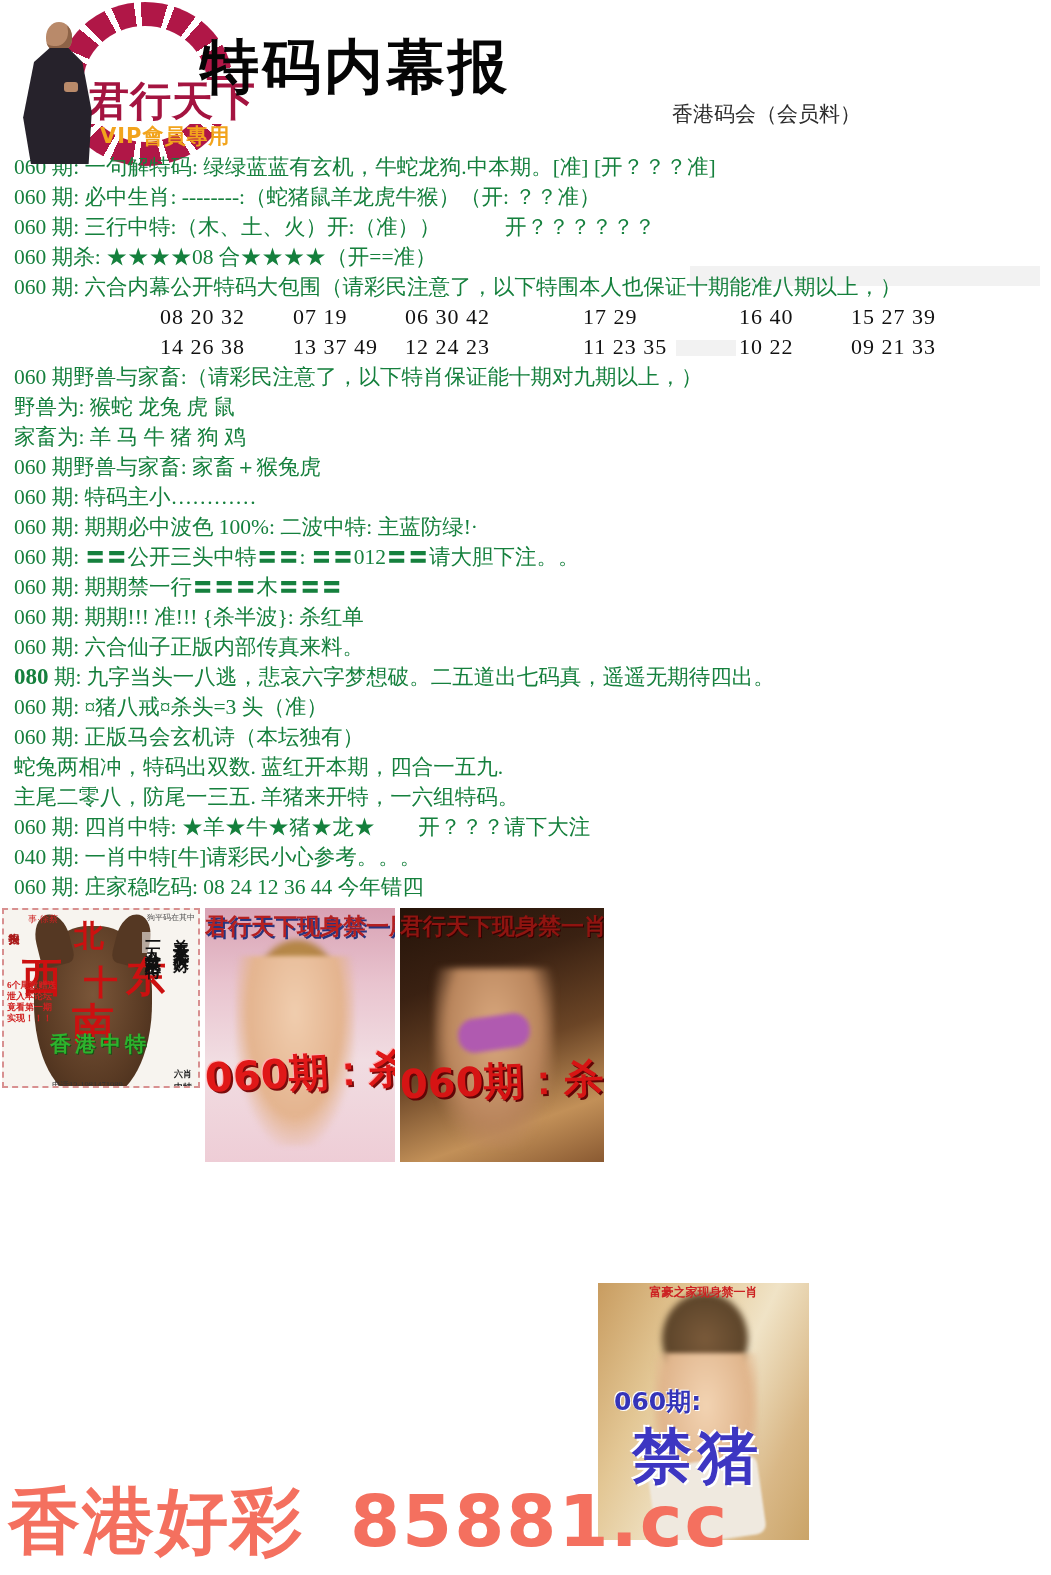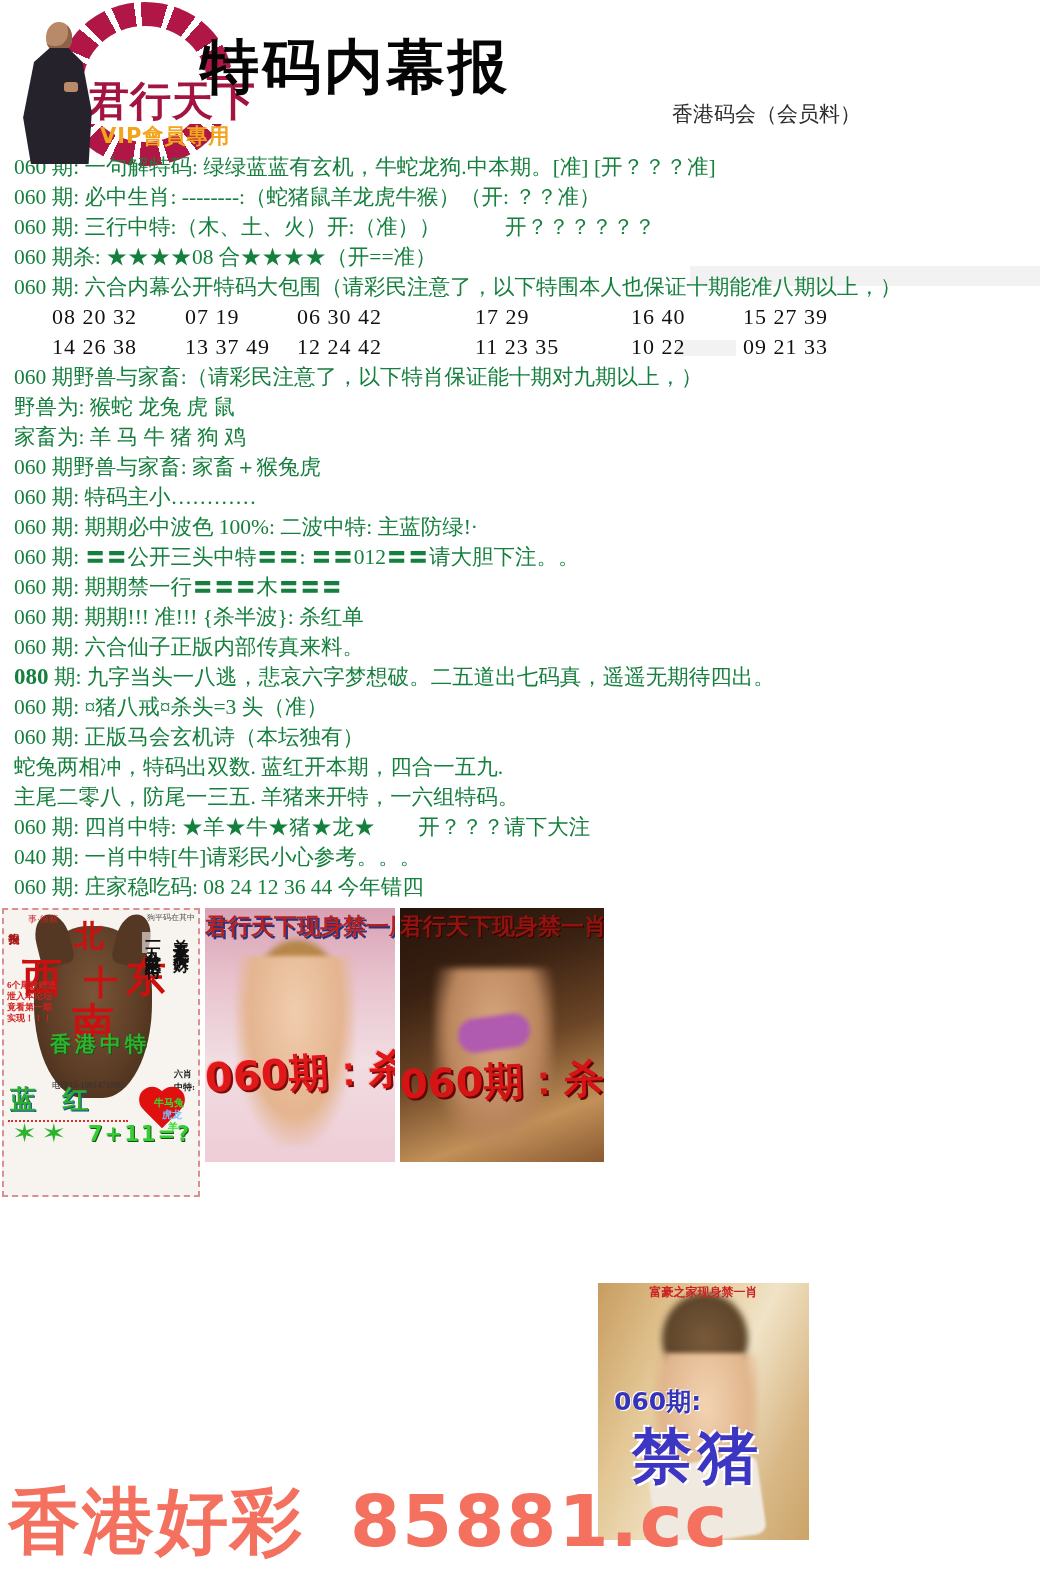--- a/index.html
+++ b/index.html
@@ -25,31 +25,31 @@
   .man .arm{position:absolute;left:52px;top:60px;width:14px;height:10px;background:#b98a6a;border-radius:3px;}
   .page-title{position:absolute;left:200px;top:28px;font-size:59px;font-weight:bold;color:#050505;
          letter-spacing:3px;z-index:5;white-space:nowrap;}
   .subtitle{position:absolute;left:672px;top:100px;font-size:21px;color:#2c2c2c;white-space:nowrap;}
 
   
   .lines{position:absolute;left:14px;top:152px;width:1030px;z-index:2;}
   .line{height:30px;line-height:30px;font-size:21.5px;color:#15803d;white-space:pre;overflow:visible;}
   .line b{font-size:23px;}
   .numrow{height:30px;line-height:30px;display:flex;padding-left:38px;font-size:22px;color:#111;
-          letter-spacing:1px;}
+          letter-spacing:1px;justify-content:center;}
   .numcell{flex:none;}
   .numcell:nth-child(1){width:133px;}
   .numcell:nth-child(2){width:112px;}
   .numcell:nth-child(3){width:178px;}
   .numcell:nth-child(4){width:156px;}
   .numcell:nth-child(5){width:112px;}
   .smudge{position:absolute;background:#ececec;opacity:.7;z-index:1;}
 
   
-  .collage{position:absolute;left:2px;top:908px;width:198px;height:289px;background:#f7f4ef;
+  .collage{position:absolute;left:2px;top:908px;width:198px;height:180px;background:#f7f4ef;
            border:2px dashed #d89090;box-sizing:border-box;overflow:hidden;z-index:2;}
   .animal{position:absolute;left:30px;top:16px;width:118px;height:172px;
           background:radial-gradient(ellipse at 50% 40%,#7a5639 0%,#5a3b24 60%,#402818 100%);
           border-radius:46% 46% 42% 42%/38% 38% 55% 55%;}
   .animal::before,.animal::after{content:"";position:absolute;top:-12px;width:34px;height:52px;
           background:#553823;border-radius:50% 50% 20% 20%;}
   .animal::before{left:2px;transform:rotate(-14deg);}
   .animal::after{right:2px;transform:rotate(14deg);}
   .c-topleft{position:absolute;left:24px;top:3px;font-size:9px;color:#cc2222;z-index:4;}
   .c-leftvert{position:absolute;left:2px;top:14px;writing-mode:vertical-rl;font-size:11px;
@@ -166,21 +166,21 @@
         <span class="numcell">08 20 32</span>
         <span class="numcell">07 19</span>
         <span class="numcell">06 30 42</span>
         <span class="numcell">17 29</span>
         <span class="numcell">16 40</span>
         <span class="numcell">15 27 39</span>
       </div>
       <div class="numrow">
         <span class="numcell">14 26 38</span>
         <span class="numcell">13 37 49</span>
-        <span class="numcell">12 24 42</span>
+        <span class="numcell">12 24 23</span>
         <span class="numcell">11 23 35</span>
         <span class="numcell">10 22</span>
         <span class="numcell">09 21 33</span>
       </div>
       <div class="line">060 期野兽与家畜:（请彩民注意了，以下特肖保证能十期对九期以上，）</div>
       <div class="line">野兽为: 猴蛇 龙兔 虎 鼠</div>
       <div class="line">家畜为: 羊 马 牛 猪 狗 鸡</div>
       <div class="line">060 期野兽与家畜: 家畜＋猴兔虎</div>
       <div class="line">060 期: 特码主小…………</div>
       <div class="line">060 期: 期期必中波色 100%: 二波中特: 主蓝防绿!·</div>

